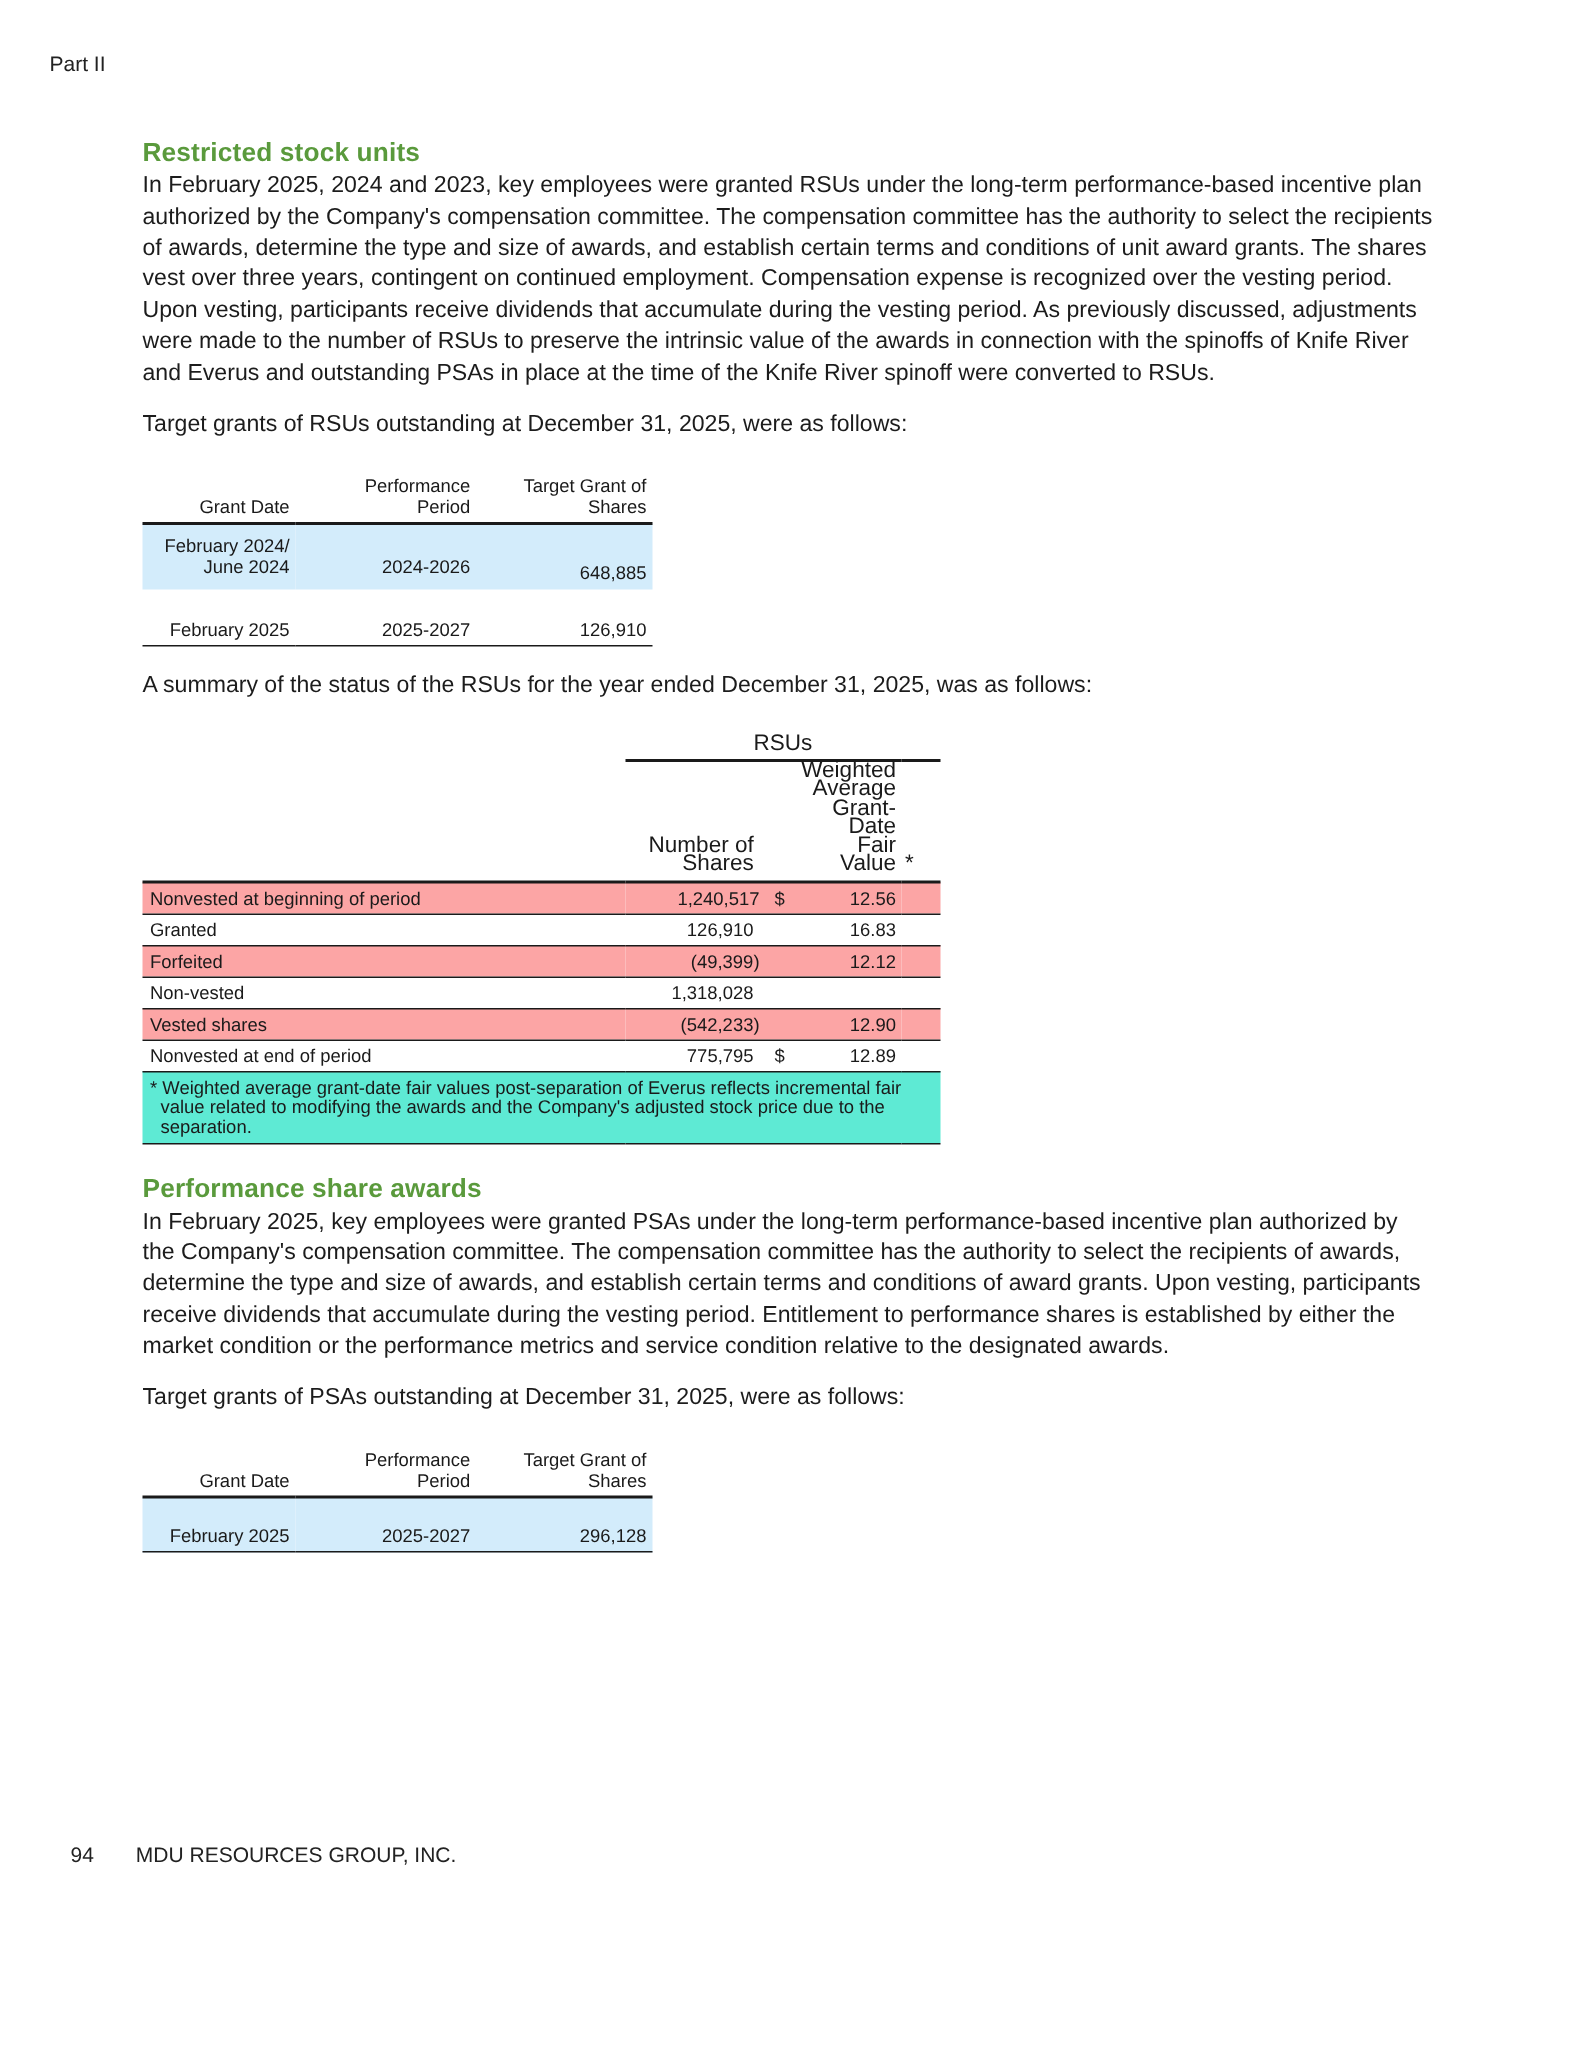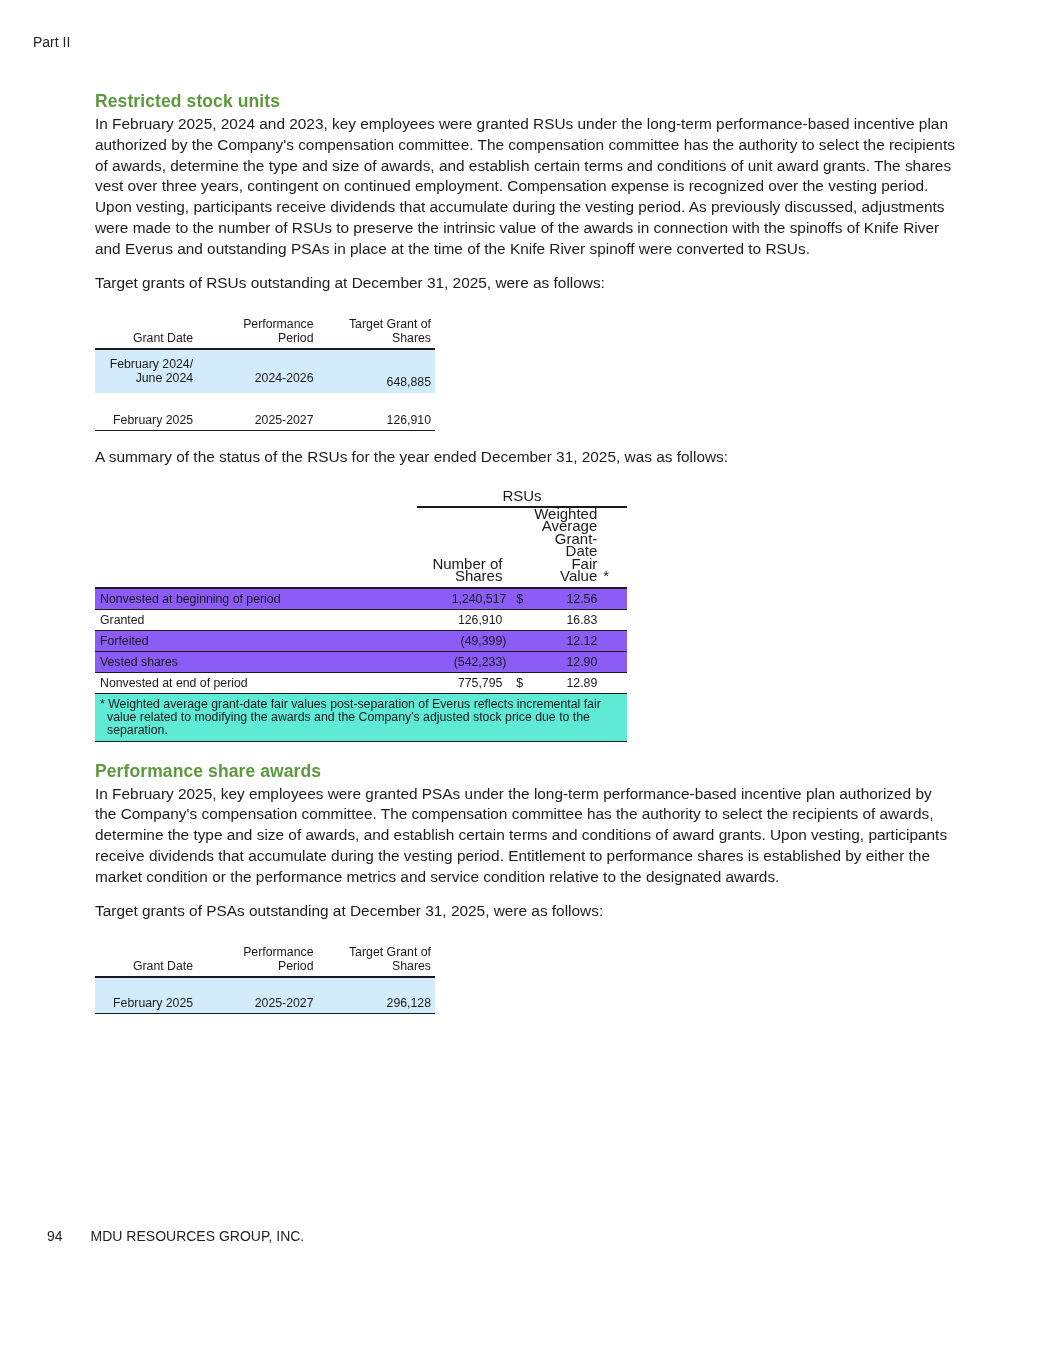--- a/index.html
+++ b/index.html
@@ -15,21 +15,21 @@
   .grant-table th { font-weight: normal; text-align: right; vertical-align: bottom; padding: 0 4px 3px 4px; line-height: 14px; border-bottom: 2px solid #1a1a1a; }
   .grant-table td { text-align: right; vertical-align: bottom; padding: 2px 4px 3px 4px; line-height: 14px; }
   .grant-table tr.shaded td { background: #d3ecfb; }
   .grant-table tr.last td { border-bottom: 1px solid #1a1a1a; }
   .grant-table .c1 { width: 100px; }
   .grant-table .c2 { width: 118px; }
   .grant-table .c3 { width: 118px; }
 
   .rsu-table { width: 532px; }
   .rsu-table td { padding: 0 4px; height: 20px; line-height: 20px; border-bottom: 1px solid #1a1a1a; }
-  .rsu-table tr.shaded td { background: #8b5cf6; }
+  .rsu-table tr.shaded td { background: #fca5a5; }
   .rsu-table td.label { text-align: left; padding-left: 5px; }
   .rsu-table td.num { text-align: right; }
   .rsu-table td.dollar { text-align: left; width: 14px; padding: 0 0 0 6px; }
   .rsu-head th { font-weight: normal; font-size: 15px; line-height: 12.5px; text-align: right; vertical-align: bottom; padding: 0 4px 4px 4px; }
   .rsu-head .group { text-align: center; border-bottom: 2px solid #1a1a1a; padding-bottom: 3px; }
   .rsu-head .sub th { border-bottom: 2px solid #1a1a1a; }
   .footnote td { background: #5eead4; font-size: 12.3px; line-height: 13px; padding: 4px 20px 4px 5px !important; height: auto !important; text-indent: -7px; padding-left: 12px !important; border-bottom: 1px solid #1a1a1a; margin-left: 28px; }
 
   .footer { position: absolute; left: 47px; top: 1228px; font-size: 14px; font-weight: normal; color: #222; }
   .footer .company { margin-left: 28px; }
@@ -99,20 +99,27 @@
         <td class="num">16.83</td>
         <td></td>
       </tr>
       <tr class="shaded">
         <td class="label">Forfeited</td>
         <td class="num" colspan="2" style="padding-right:4px;">(49,399)</td>
         <td class="dollar"></td>
         <td class="num">12.12</td>
         <td></td>
       </tr>
+      <tr>
+        <td class="label">Non-vested</td>
+        <td class="num" colspan="2" style="padding-right:8px;">1,318,028</td>
+        <td class="dollar"></td>
+        <td class="num"></td>
+        <td></td>
+      </tr>
       <tr class="shaded">
         <td class="label">Vested shares</td>
         <td class="num" colspan="2" style="padding-right:4px;">(542,233)</td>
         <td class="dollar"></td>
         <td class="num">12.90</td>
         <td></td>
       </tr>
       <tr>
         <td class="label">Nonvested at end of period</td>
         <td class="num" colspan="2" style="padding-right:8px;text-align:right;">775,795</td>

